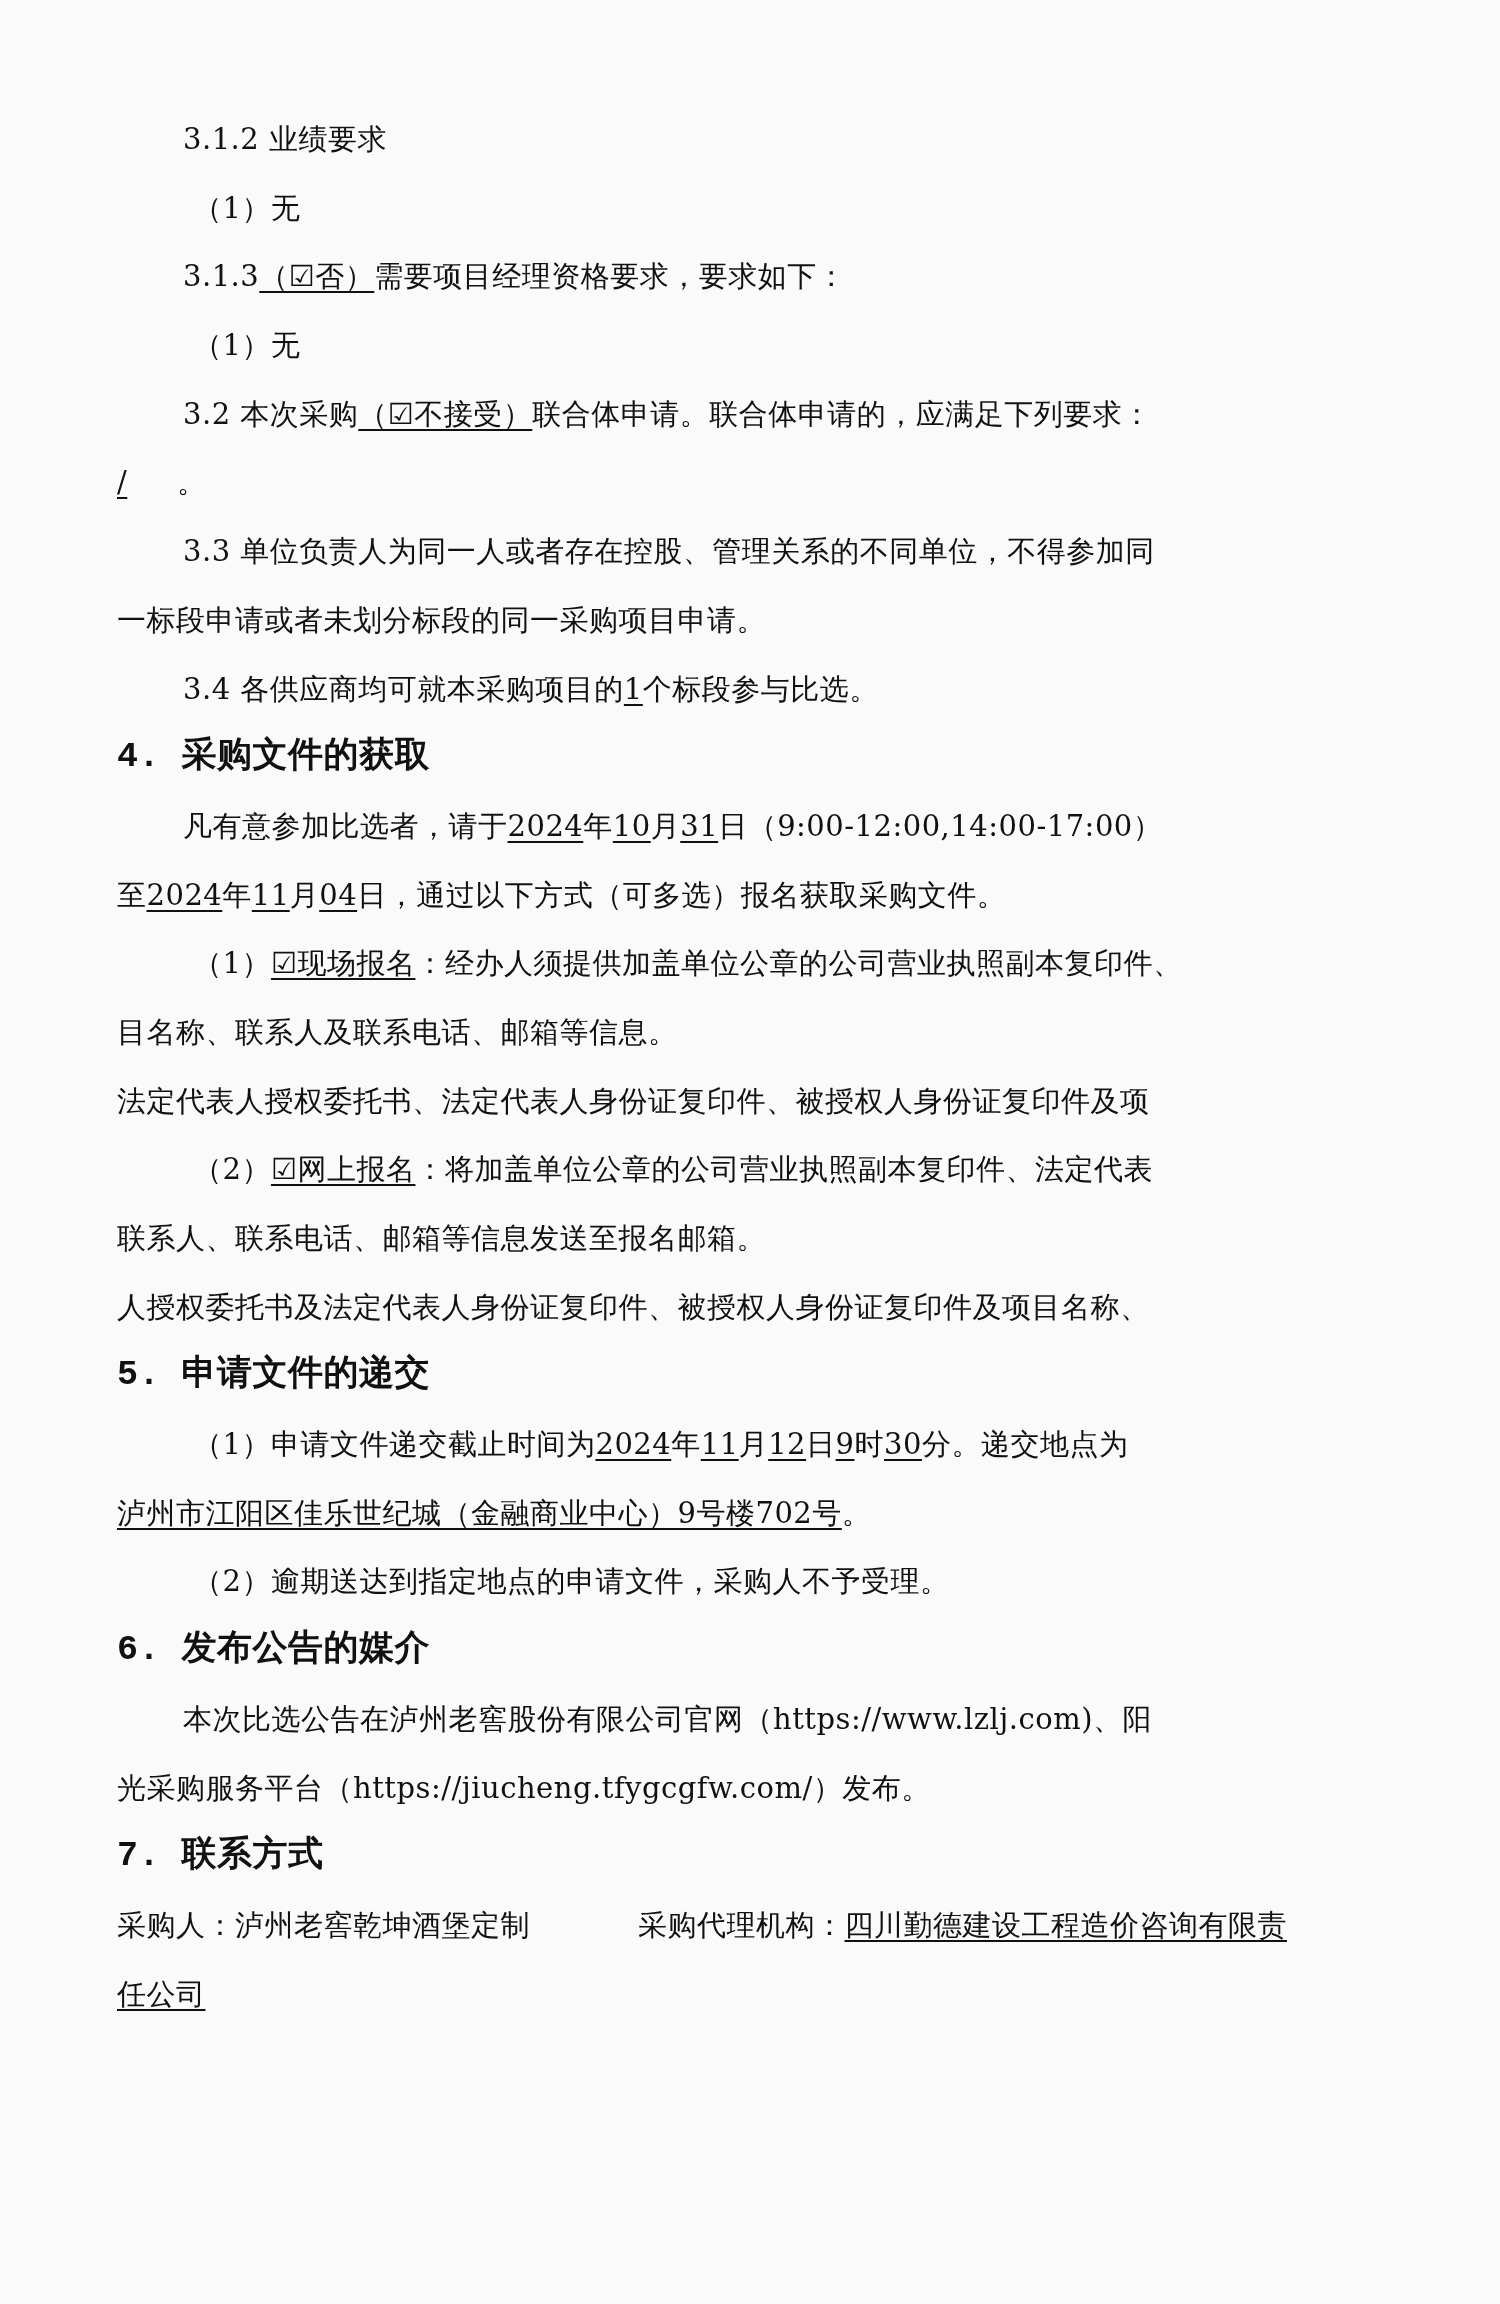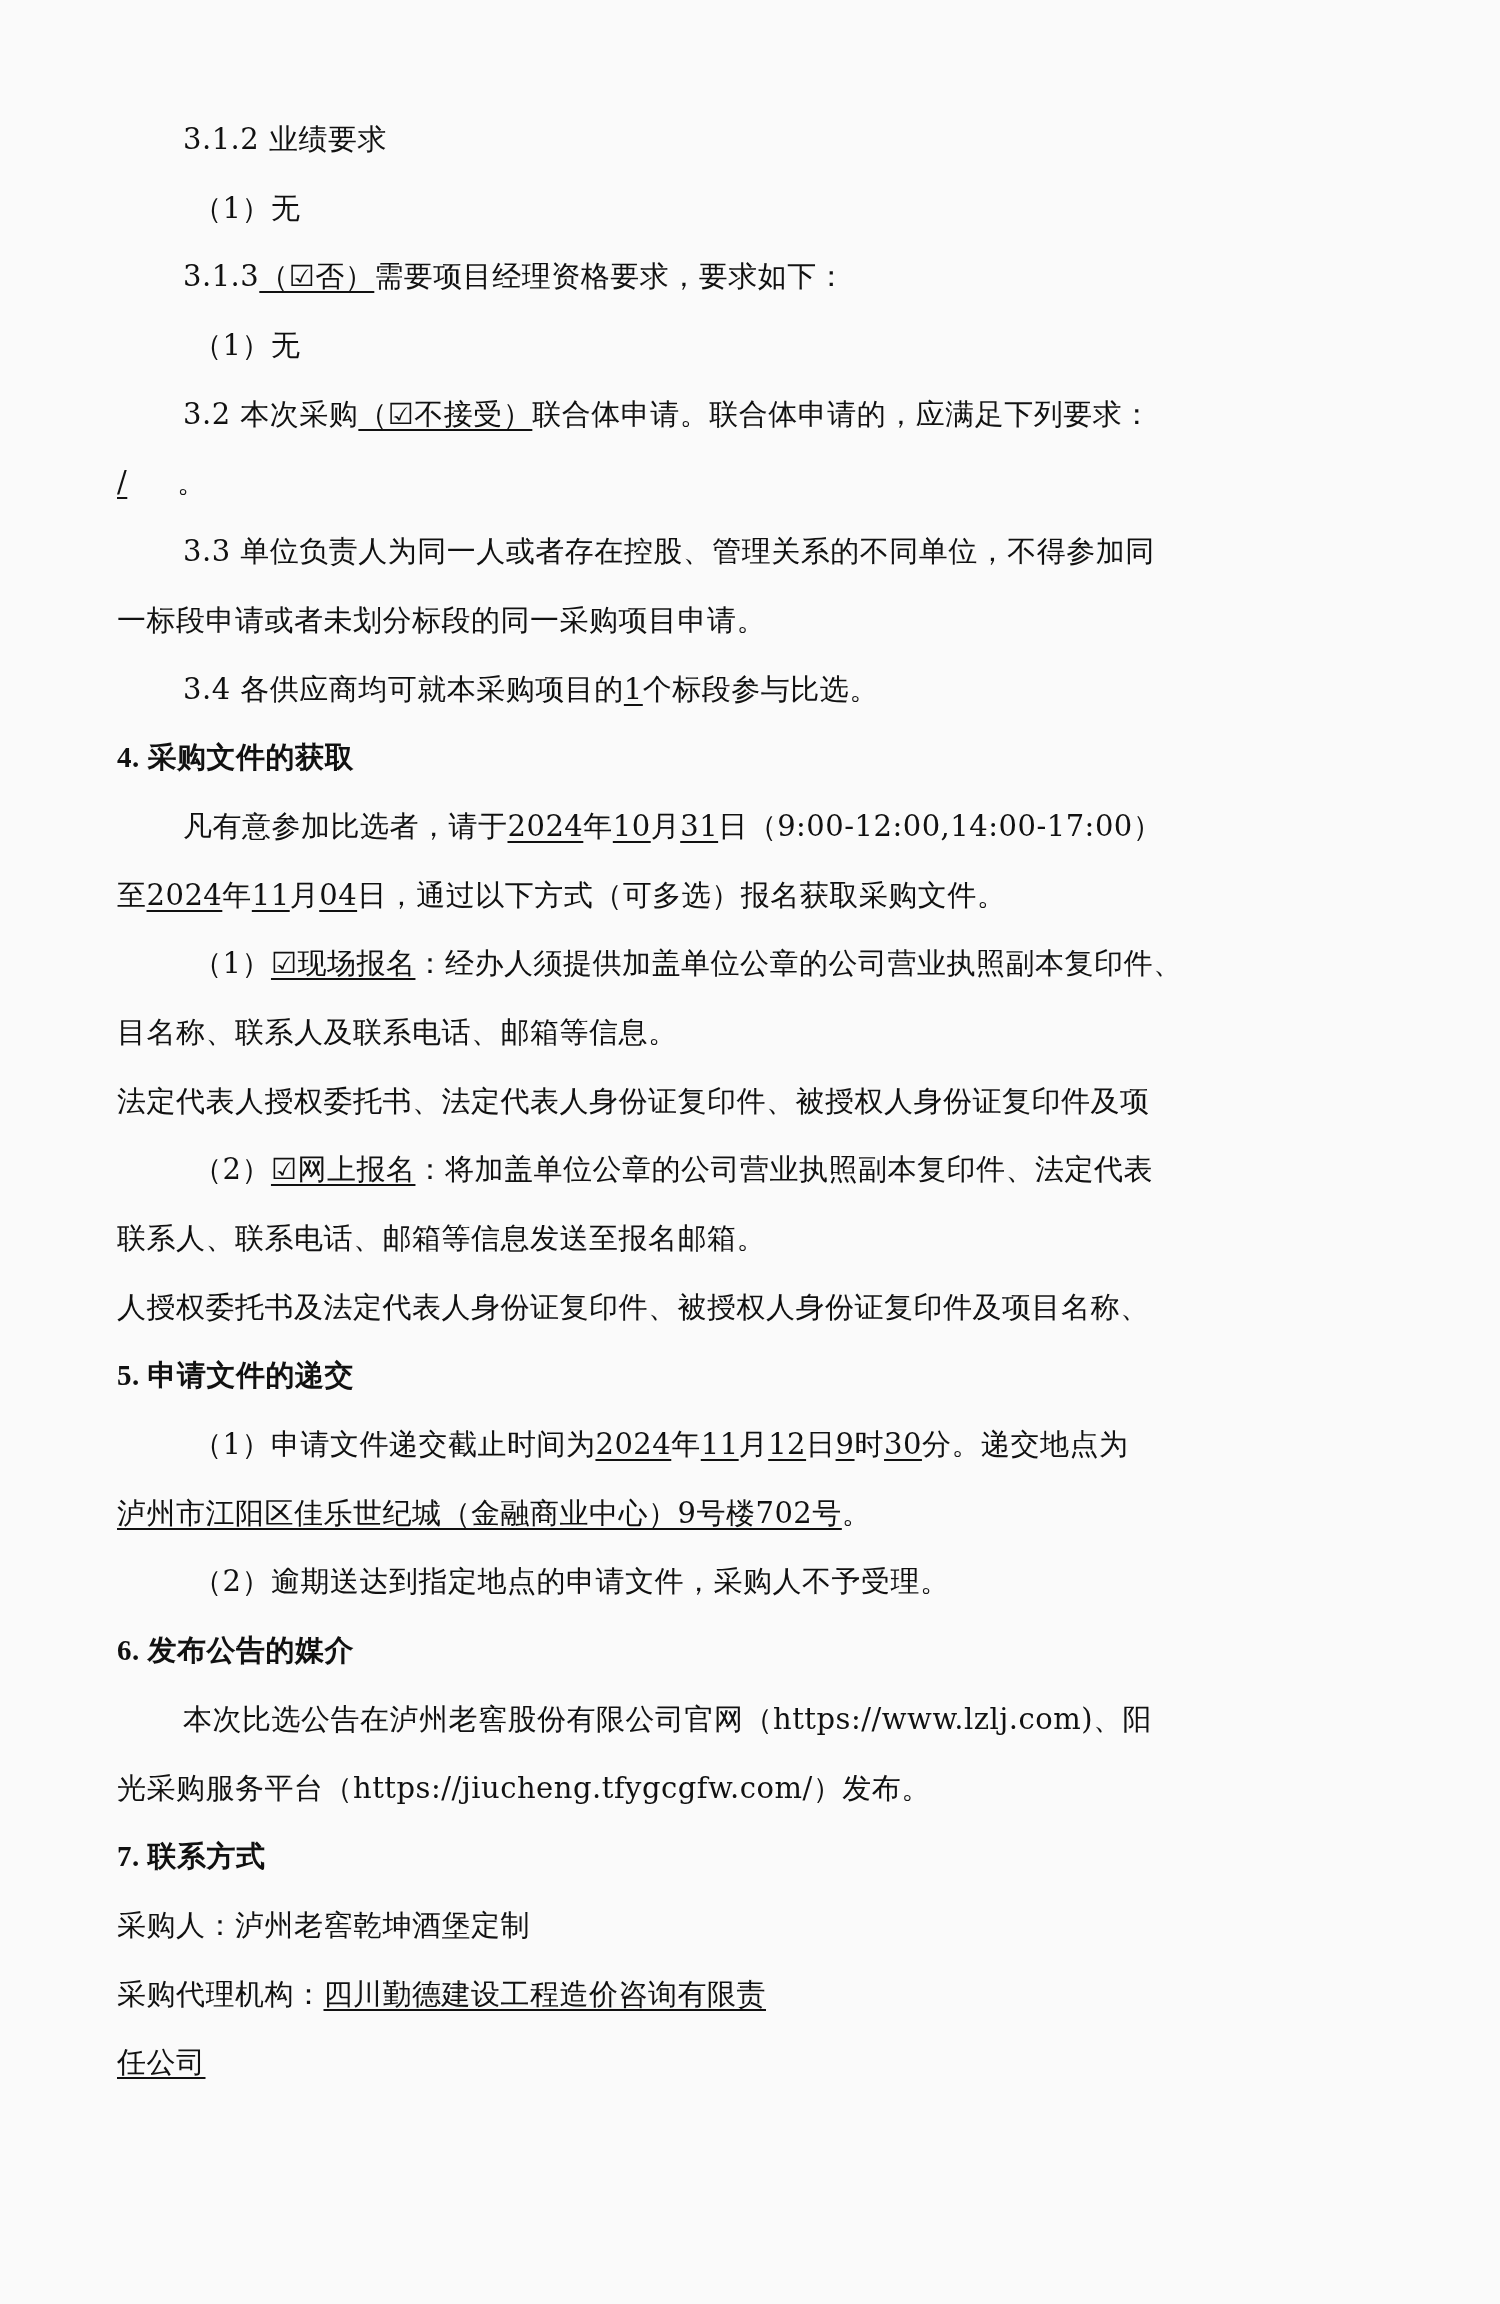--- a/index.html
+++ b/index.html
@@ -12,25 +12,25 @@
   #page {
     position: absolute; left: 117px; top: 105px; width: 1180px;
   }
   .line {
     height: 68.7px; line-height: 68.7px; font-size: 29px;
     white-space: nowrap; letter-spacing: 0.5px;
   }
   .ind2 { padding-left: 66px; }
   .ind1 { padding-left: 76px; }
   .heading {
-    font-family: Liberation Serif, serif;
-    font-weight: bold; font-size: 29px;
+    font-family: Liberation Mono, monospace;
+    font-weight: bold; font-size: 35px;
   }
   .u { text-decoration: underline; text-underline-offset: 5px; text-decoration-thickness: 2px; }
-  .contact-row { display: flex; flex-direction: column; }
+  .contact-row { display: flex; }
   .contact-left { width: 521px; }
   .contact-right { flex: 1; }
 </style>
 </head>
 <body>
 
 <div id="page">
 
   <div class="line ind2">3.1.2 业绩要求</div>
   <div class="line ind1">（1）无</div>

